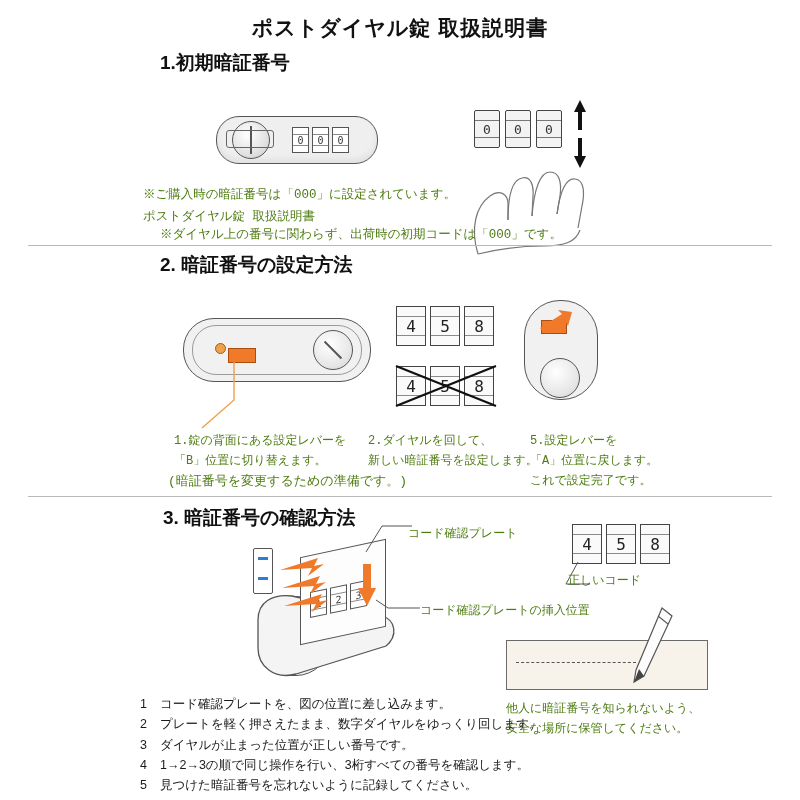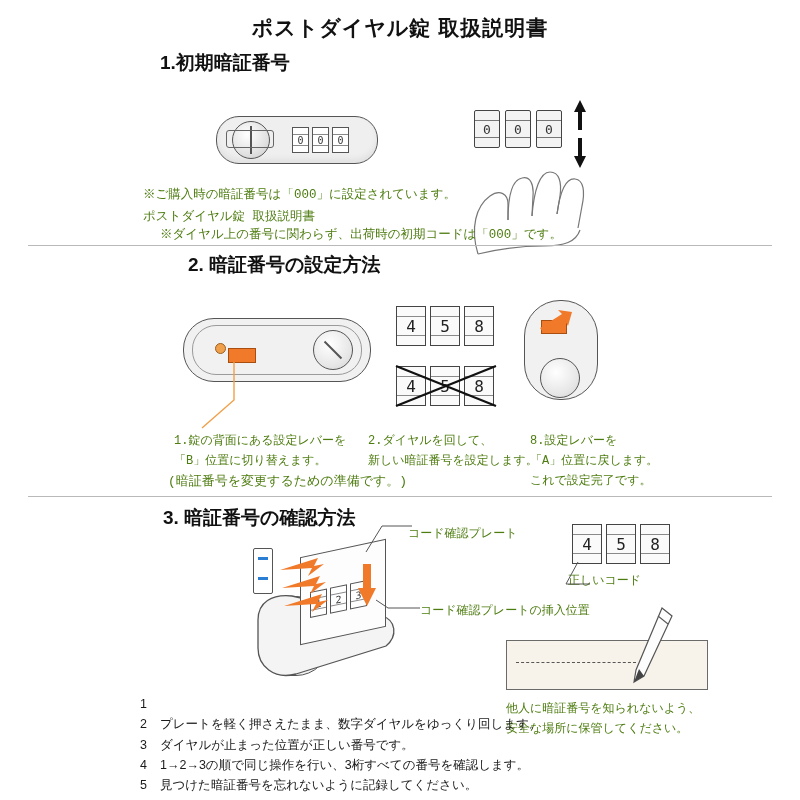--- a/index.html
+++ b/index.html
@@ -32,21 +32,21 @@
     color: #111;
   }
 
   
   .sec-head {
     font-size: 19px;
     font-weight: bold;
     color: #111;
   }
   .sec1-head { position: absolute; left: 160px; top: 50px; }
-  .sec2-head { position: absolute; left: 160px; top: 252px; margin-left: 28px; }
+  .sec2-head { position: absolute; left: 160px; top: 252px; }
   .sec3-head { position: absolute; left: 163px; top: 505px; }
 
   hr.rule {
     position: absolute;
     left: 28px;
     width: 744px;
     border: none;
     border-top: 1px solid #b9b9b9;
     margin: 0;
   }
@@ -395,21 +395,21 @@
     <path d="M4 20 L26 6 L22 2 L36 4 L32 18 L29 13 L7 24 Z" fill="#f07a2a"></path>
   </svg>
 
   <div class="t t12" style="left:174px; top:432px;">1.錠の背面にある設定レバーを</div>
   <div class="t t12" style="left:174px; top:452px;">「B」位置に切り替えます。</div>
   <div class="t t11" style="left:168px; top:472px;">(暗証番号を変更するための準備です。)</div>
 
   <div class="t t12" style="left:368px; top:432px;">2.ダイヤルを回して、</div>
   <div class="t t12" style="left:368px; top:452px;">新しい暗証番号を設定します。</div>
 
-  <div class="t t12" style="left:530px; top:432px;">8.設定レバーを</div>
+  <div class="t t12" style="left:530px; top:432px;">5.設定レバーを</div>
   <div class="t t12" style="left:530px; top:452px;text-align:center;">「A」位置に戻します。</div>
   <div class="t t12" style="left:530px; top:472px;">これで設定完了です。</div>
 
   <hr class="rule rule-2">
 
   <div class="sec-head sec3-head">3. 暗証番号の確認方法</div>
 
   <div class="plate-small"></div>
 
   <div class="lock-body-4"></div>
@@ -478,20 +478,21 @@
     <path d="M11 63 L6 76 L16 70 Z" fill="#444"></path>
     <path d="M30 10 L40 18" stroke="#555" stroke-width="1.1" fill="none"></path>
   </svg>
 
   <div class="t t12" style="left:506px; top:720px;">安全な場所に保管してください。</div>
   <div class="t t12" style="left:506px; top:700px;">他人に暗証番号を知られないよう、</div>
 
   <div class="list">
     <div class="row">
       <span class="num">1</span>
+      <span>コード確認プレートを、図の位置に差し込みます。</span>
     </div>
     <div class="row">
       <span class="num">2</span>
       <span>プレートを軽く押さえたまま、数字ダイヤルをゆっくり回します。</span>
     </div>
     <div class="row">
       <span class="num">3</span>
       <span>ダイヤルが止まった位置が正しい番号です。</span>
     </div>
     <div class="row">

